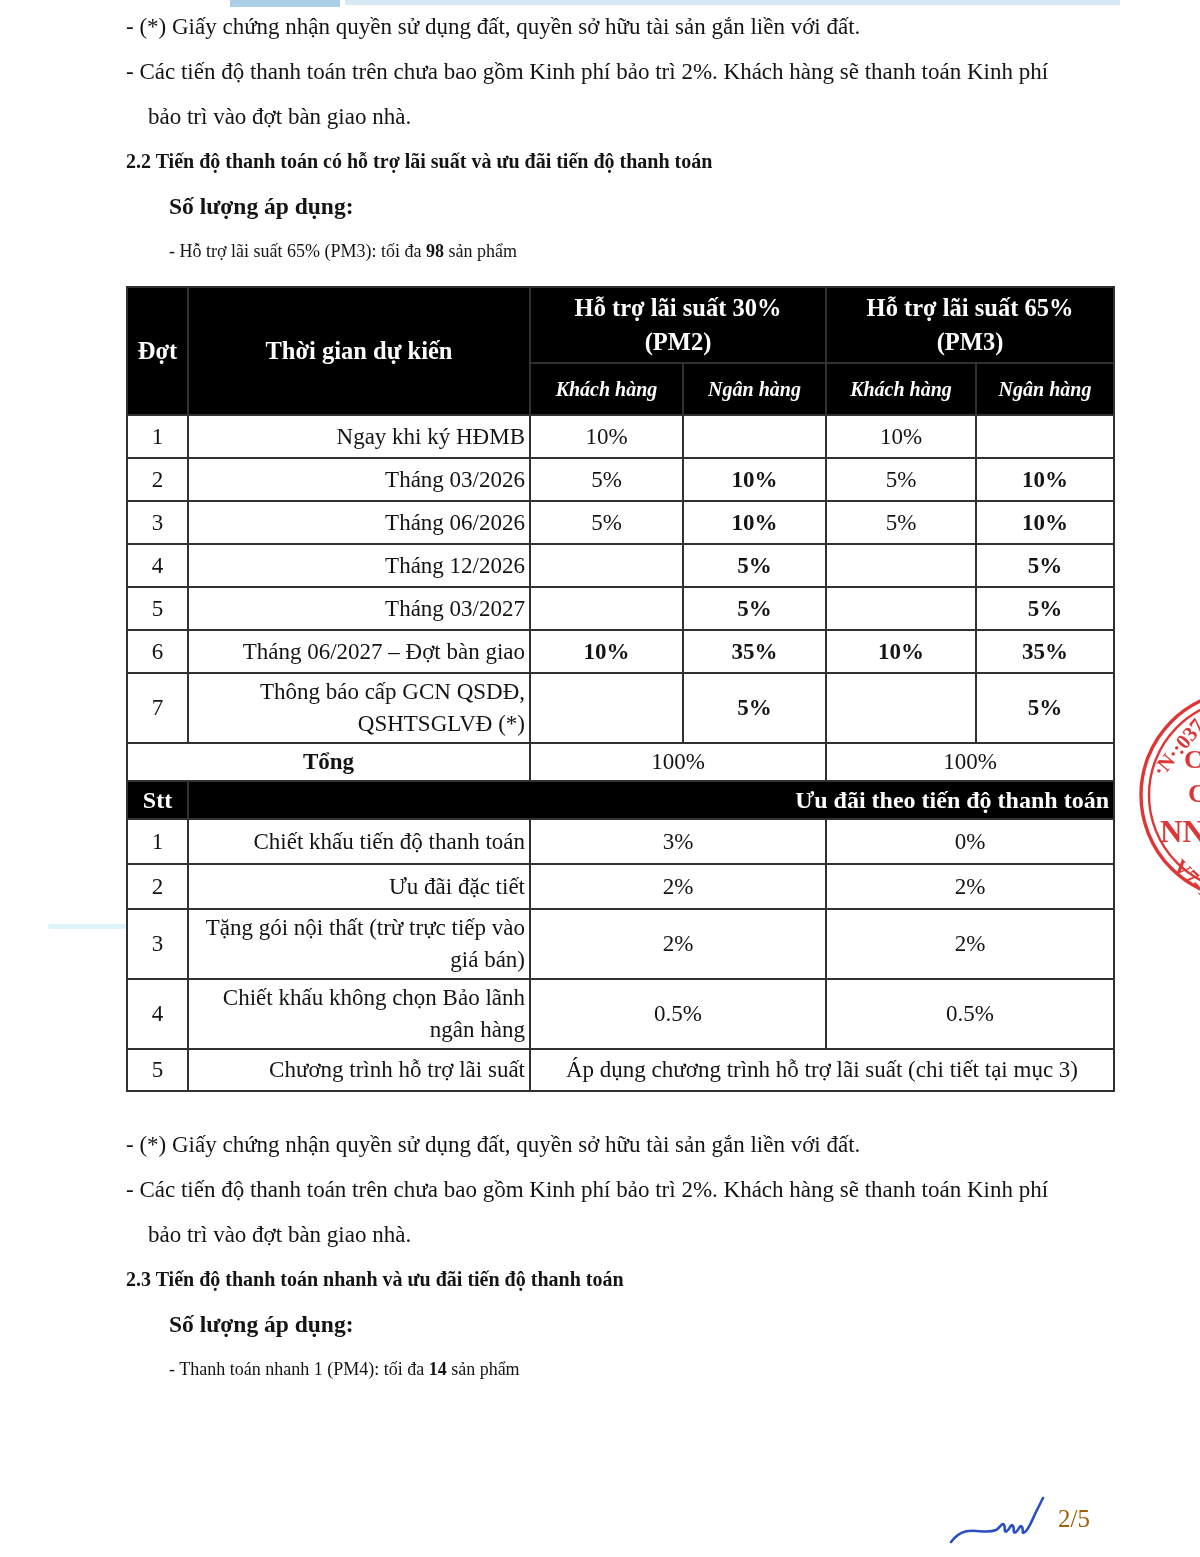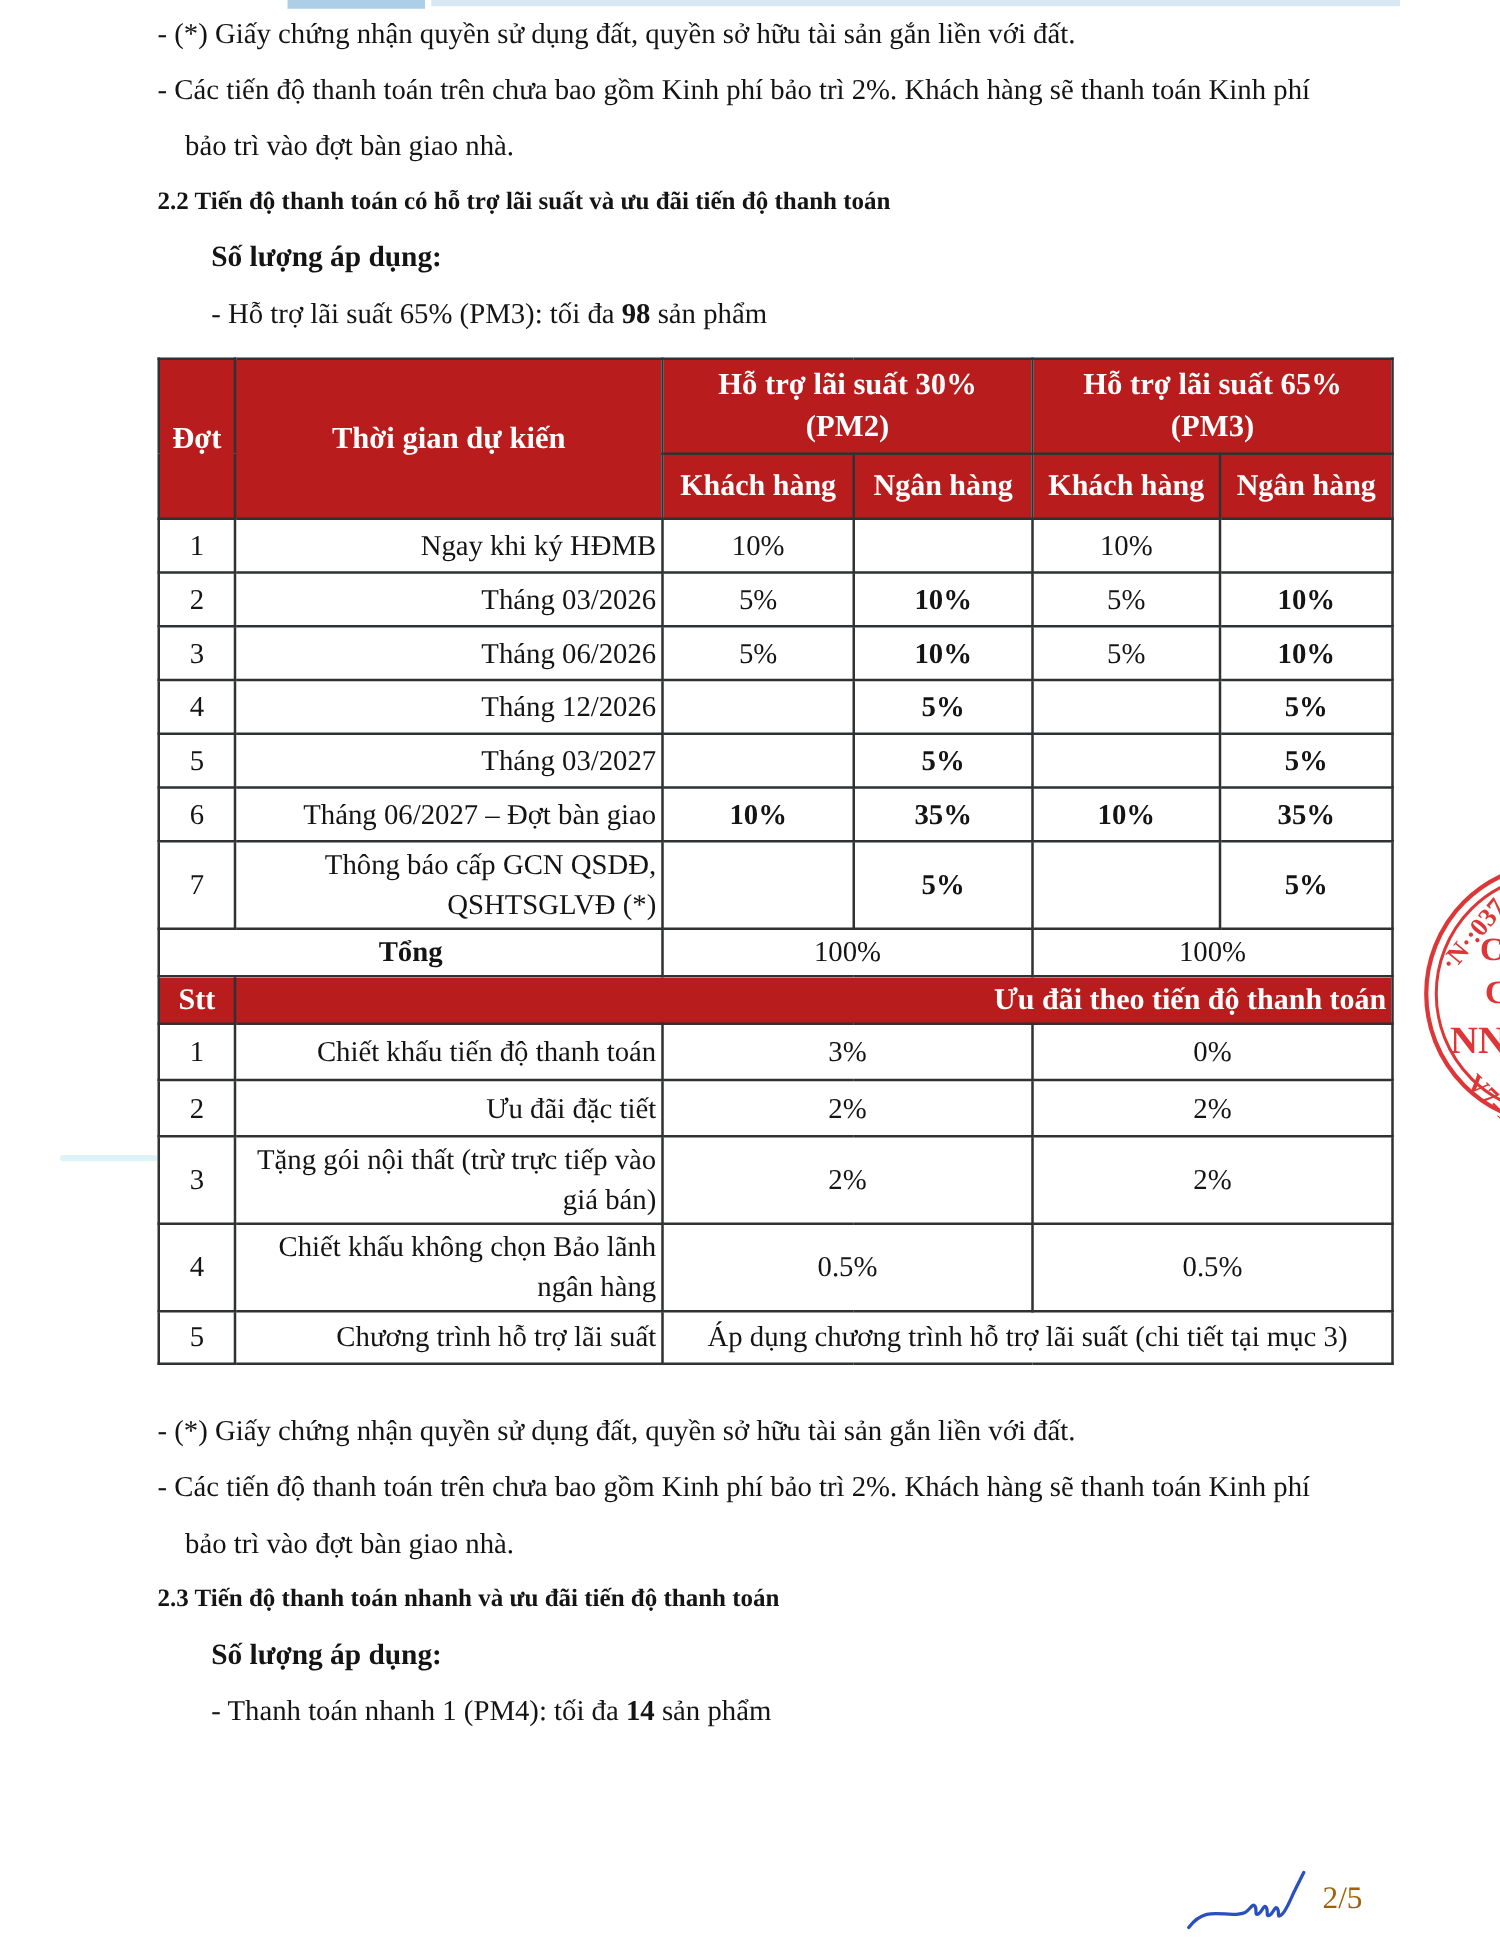--- a/index.html
+++ b/index.html
@@ -14,41 +14,41 @@
   .top-strip{position:absolute;top:0;height:7px;background:#a8cbe6;}
   .top-strip.s1{left:230px;width:110px;opacity:.95;}
   .top-strip.s2{left:345px;width:775px;height:5px;opacity:.45;}
   .smear{position:absolute;left:48px;top:924px;width:78px;height:5px;background:#bfe9f2;opacity:.55;border-radius:3px;}
 
   .content{position:absolute;left:126px;top:4px;width:1014px;}
   .note{font-size:23px;line-height:45px;white-space:nowrap;}
   .note.cont{padding-left:22px;}
   .h-section{font-size:20px;font-weight:bold;line-height:45px;white-space:nowrap;}
   .sub-bold{font-size:23.5px;font-weight:bold;line-height:45px;padding-left:43px;white-space:nowrap;}
-  .bullet{font-size:23px;line-height:44px;padding-left:43px;white-space:nowrap;font-family:Liberation Serif, serif;}
+  .bullet{font-size:18px;line-height:44px;padding-left:43px;white-space:nowrap;font-family:Liberation Serif, serif;}
   .bullet b{font-weight:bold;}
 
   
   table.pay{
     table-layout:fixed;border-collapse:collapse;width:987px;margin-top:13px;
     font-size:23px;
   }
   table.pay col.c1{width:61px;}
   table.pay col.c2{width:342px;}
   table.pay col.c3{width:153px;}
   table.pay col.c4{width:143px;}
   table.pay col.c5{width:150px;}
   table.pay col.c6{width:138px;}
   table.pay th,table.pay td{
     border:2px solid #2f3133;text-align:center;vertical-align:middle;
     padding:2px 4px;line-height:32px;overflow:hidden;
   }
-  table.pay .blue{background:#b91c1c;color:#ffffff;font-weight:bold;}
+  table.pay .blue{background:#000000;color:#ffffff;font-weight:bold;}
   table.pay th.grp{font-size:24.5px;line-height:34px;height:70px;}
-  table.pay th.hcol{font-size:24px;height:46px;}
+  table.pay th.hcol{font-size:20px;height:46px;font-style:italic;}
   table.pay td.lt{text-align:right;padding-left:10px;}
   table.pay .c-bold{font-weight:bold;}
   tr.r-std{height:43px;}
   tr.r-tall{height:70px;}
   tr.r-total{height:27px;}
   tr.r-promohead{height:36px;}
   tr.r-promo{height:45px;}
   tr.r-promo-tall{height:70px;}
   tr.r-promo-last{height:42px;}
   td.total-label{font-weight:bold;}

